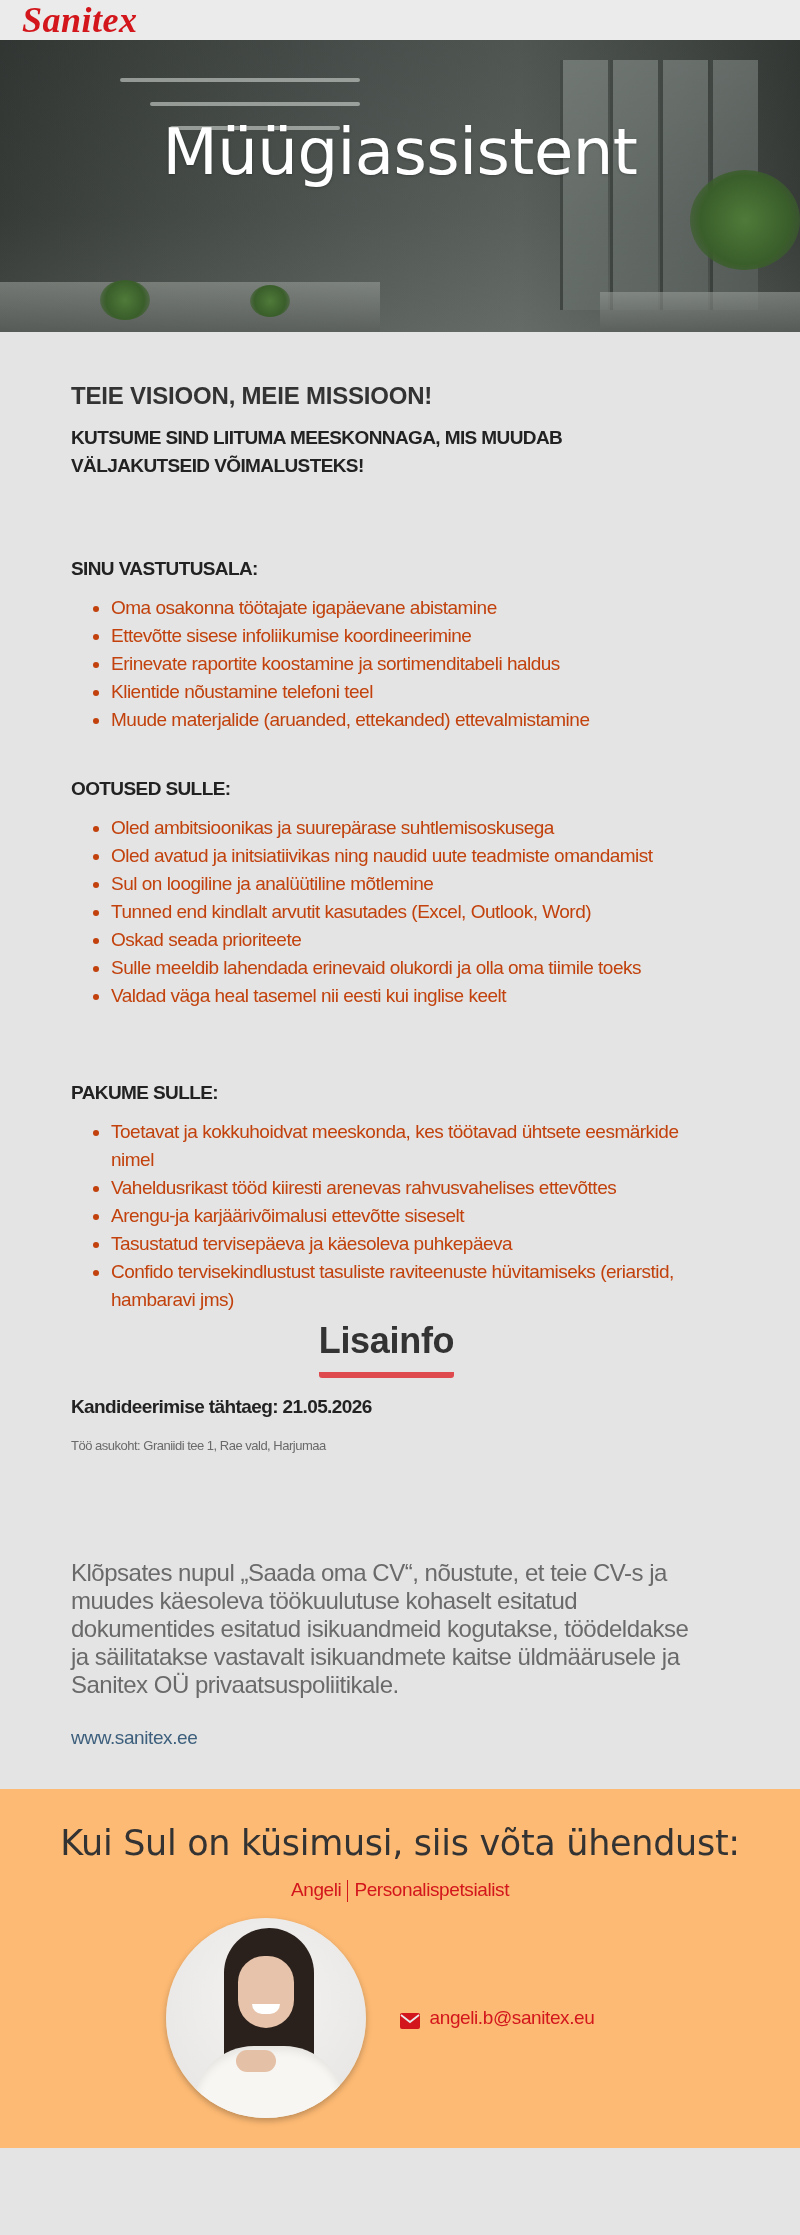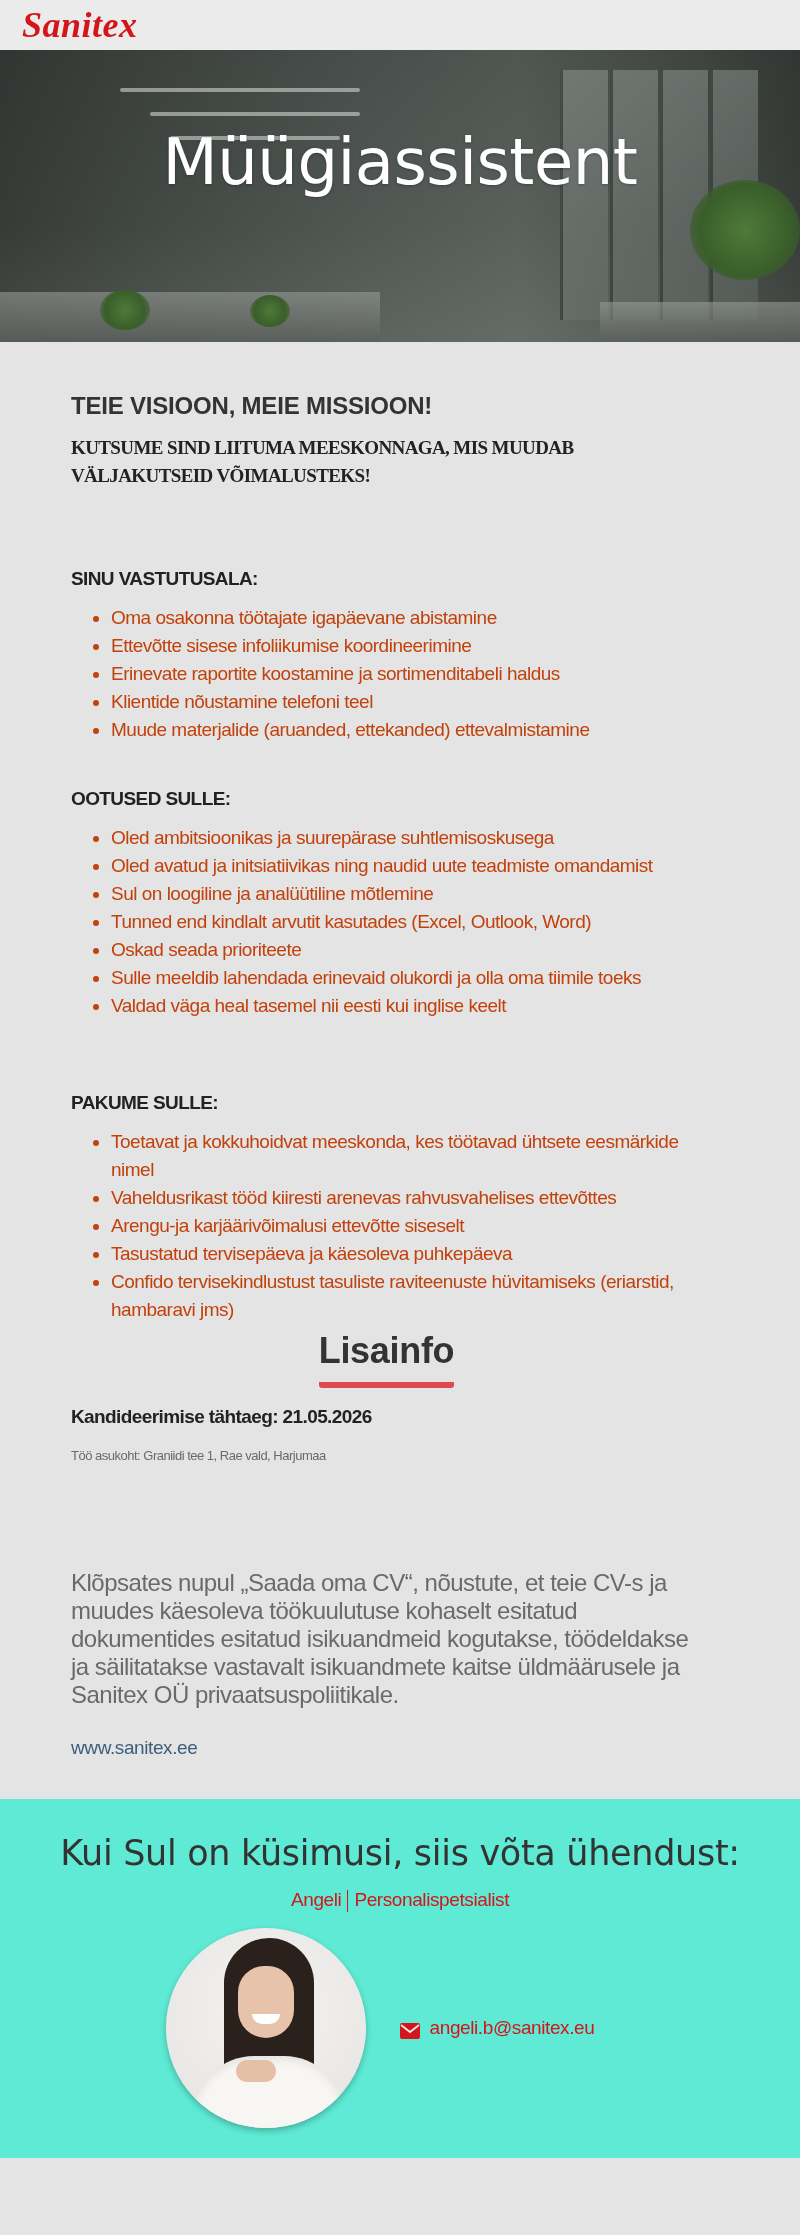--- a/index.html
+++ b/index.html
@@ -3,21 +3,21 @@
   <meta charset="utf-8">
   <style>
     * { box-sizing: border-box; margin: 0; padding: 0; }
     html, body { width: 800px; }
     body {
       font-family: "Liberation Sans", "DejaVu Sans", sans-serif;
       background: #e3e4e3;
       color: #333;
     }
     .topbar {
-      height: 50px;
+      height: 40px;
       background: #eaebea;
       display: flex;
       align-items: center;
       padding-left: 22px;
     }
     .logo {
       font-family: "Liberation Serif", "DejaVu Serif", serif;
       font-style: italic;
       font-weight: bold;
       font-size: 36px;
@@ -82,21 +82,20 @@
       margin-top: 0;
       letter-spacing: -0.2px;
     }
     h3.kutsume {
       font-size: 19px;
       font-weight: bold;
       color: #222;
       line-height: 28px;
       margin-top: 14px;
       letter-spacing: -0.6px;
-      font-family: Liberation Serif, serif;
     }
     .section-title {
       font-size: 19px;
       font-weight: bold;
       color: #222;
       letter-spacing: -0.6px;
     }
     ul.bullets {
       margin-top: 14px;
       padding-left: 40px;
@@ -144,21 +143,21 @@
     }
     .site-link {
       display: inline-block;
       font-size: 19px;
       color: #3d5f7d;
       margin-top: 28px;
       text-decoration: none;
       letter-spacing: -0.4px;
     }
     .contact {
-      background: #5eead4;
+      background: #fdba74;
       padding: 34px 0 30px;
       text-align: center;
     }
     .contact-title {
       font-family: "DejaVu Sans", "Liberation Sans", sans-serif;
       font-size: 35px;
       color: #333;
       font-weight: normal;
       letter-spacing: -0.3px;
     }

